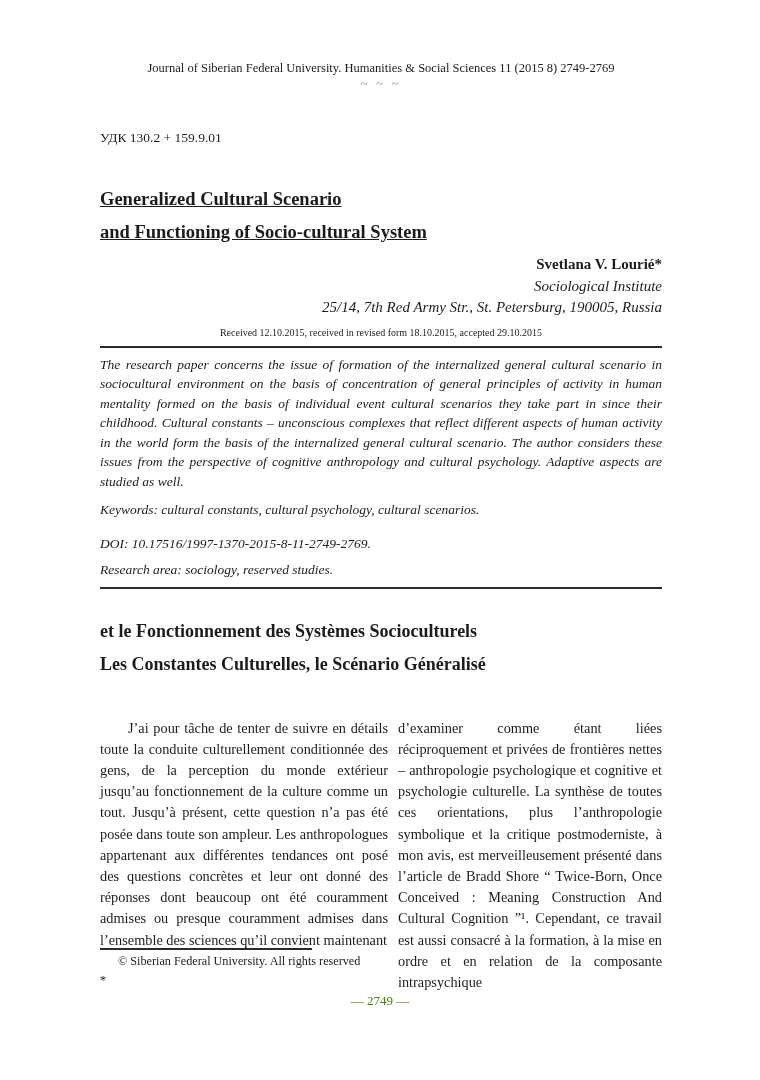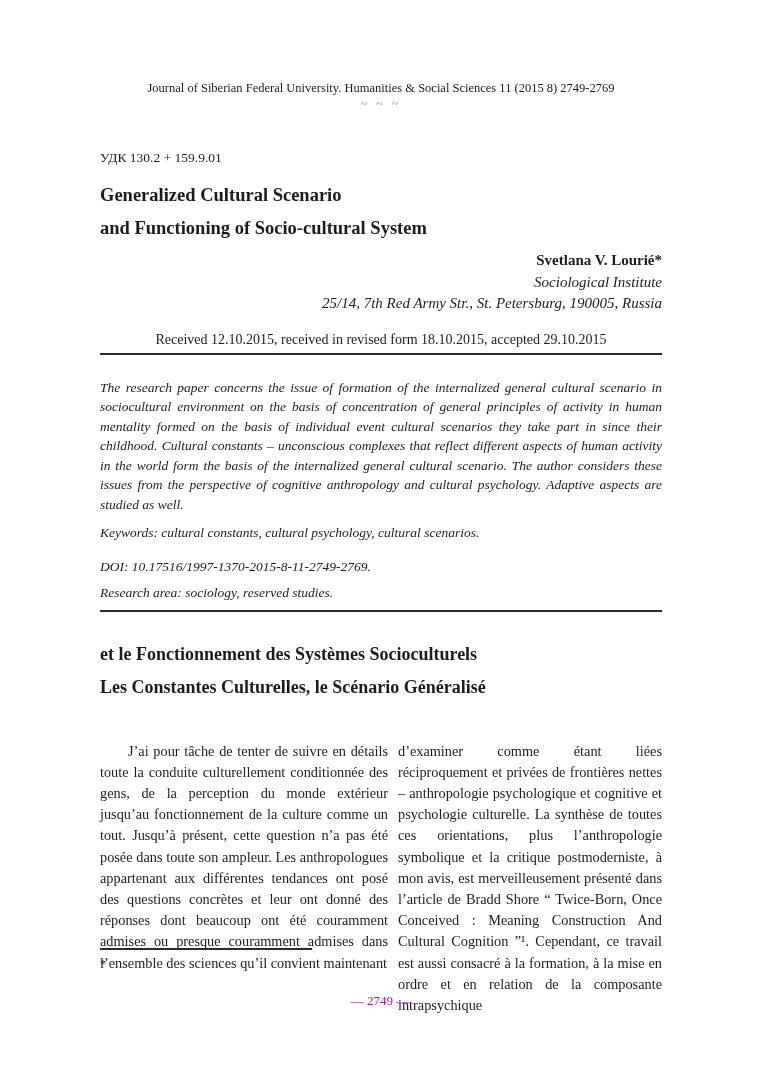--- a/index.html
+++ b/index.html
@@ -4,21 +4,21 @@
 <style>
   html, body { margin: 0; padding: 0; background: #ffffff; }
   .page {
     position: relative;
     width: 760px;
     height: 1080px;
     background: #ffffff;
     font-family: "Liberation Serif", "DejaVu Serif", serif;
     color: #1c1c1c;
     box-sizing: border-box;
-    padding: 80px 98px 0 100px;
+    padding: 60px 98px 0 100px;
     overflow: hidden;
   }
   .journal-header {
     text-align: center;
     font-size: 12.5px;
     line-height: 16px;
     white-space: nowrap;
   }
   .ornament {
     text-align: center;
@@ -27,46 +27,47 @@
     color: #8a8a8a;
     letter-spacing: 3px;
     margin-top: 1px;
   }
   .udk {
     margin-top: 38px;
     font-size: 13.5px;
     line-height: 18px;
   }
   .main-title {
-    margin-top: 12px;
+    margin-top: 36px;
     font-size: 18.5px;
     font-weight: bold;
     line-height: 33px;
+    text-decoration: underline;
   }
   .author-block {
     margin-top: 5px;
     text-align: right;
     font-size: 15px;
     line-height: 21.5px;
   }
   .author-name { font-weight: bold; }
   .author-block .it { font-style: italic; }
   .received-line {
-    margin-top: 17px;
+    margin-top: 6px;
     text-align: center;
-    font-size: 14px;
+    font-size: 10px;
     line-height: 15px;
   }
   .hrule {
     border: 0;
     border-top: 2px solid #2b2b2b;
     margin: 6px 0 0 0;
   }
   .abstract {
-    margin-top: 23px;
+    margin-top: 7px;
     font-style: italic;
     font-size: 13.5px;
     line-height: 19.6px;
     text-align: justify;
   }
   .meta-line {
     font-style: italic;
     font-size: 13.5px;
     line-height: 19px;
   }
@@ -106,21 +107,21 @@
   }
   .fn-line { display: flex; margin-top: 3px; }
   .fn-marker { width: 18px; flex: 0 0 18px; }
   .page-number {
     position: absolute;
     left: 0;
     right: 0;
     top: 993px;
     text-align: center;
     font-size: 13px;
-    color: #a21caf;
+    color: #4d7c0f;
   }
 </style>
 </head>
 <body>
 
 <div class="page">
 
   <div class="journal-header">Journal of Siberian Federal University. Humanities &amp; Social Sciences 11 (2015 8) 2749-2769</div>
 
   <div class="ornament">~ ~ ~</div>
@@ -159,20 +160,21 @@
 
   <div class="columns">
     <div class="col-left">J’ai pour tâche de tenter de suivre en détails toute la conduite culturellement conditionnée des gens, de la perception du monde extérieur jusqu’au fonctionnement de la culture comme un tout. Jusqu’à présent, cette question n’a pas été posée dans toute son ampleur. Les anthropologues appartenant aux différentes tendances ont posé des questions concrètes et leur ont donné des réponses dont beaucoup ont été couramment admises ou presque couramment admises dans l’ensemble des sciences qu’il convient maintenant</div>
     <div class="col-right">d’examiner comme étant liées réciproquement et privées de frontières nettes – anthropologie psychologique et cognitive et psychologie culturelle. La synthèse de toutes ces orientations, plus l’anthropologie symbolique et la critique postmoderniste, à mon avis, est merveilleusement présenté dans l’article de Bradd Shore “ Twice-Born, Once Conceived : Meaning Construction And Cultural Cognition ”¹. Cependant, ce travail est aussi consacré à la formation, à la mise en ordre et en relation de la composante intrapsychique</div>
   </div>
 
   <div class="footer">
     <hr class="fn-rule">
     <div class="fn-line">
       <span class="fn-marker"></span>
+      <span>© Siberian Federal University. All rights reserved</span>
     </div>
     <div class="fn-line">
       <span class="fn-marker">*</span>
     </div>
   </div>
 
   <div class="page-number">— 2749 —</div>
 
 </div>
 

